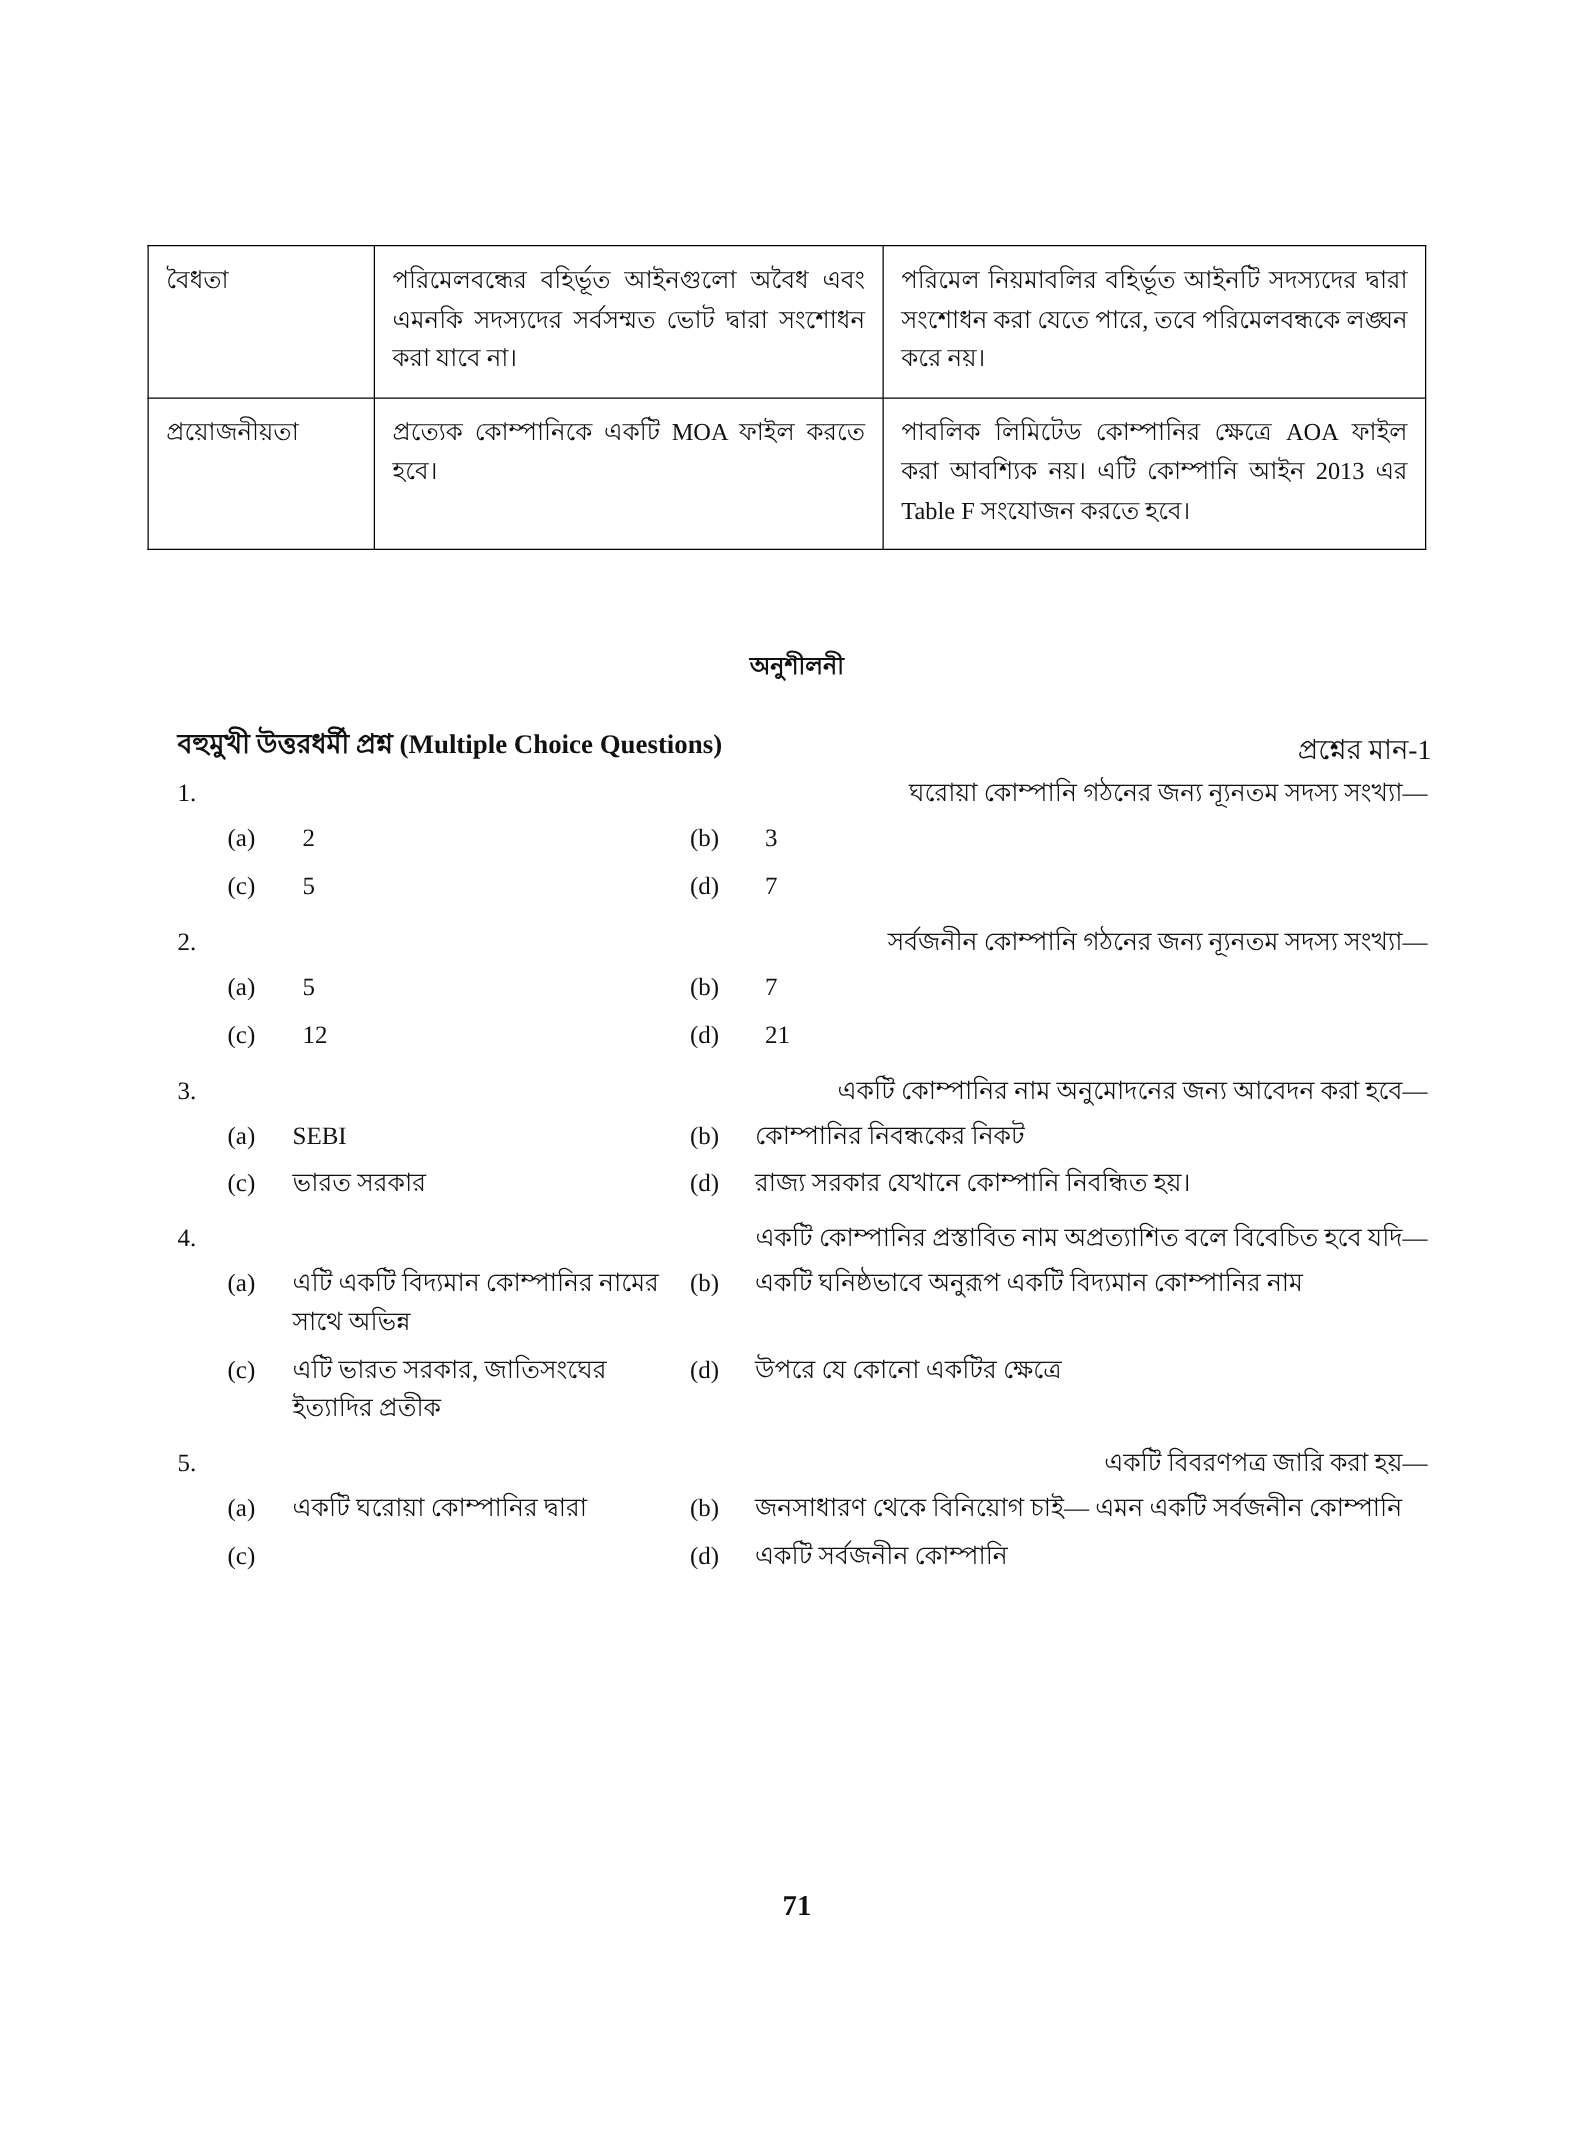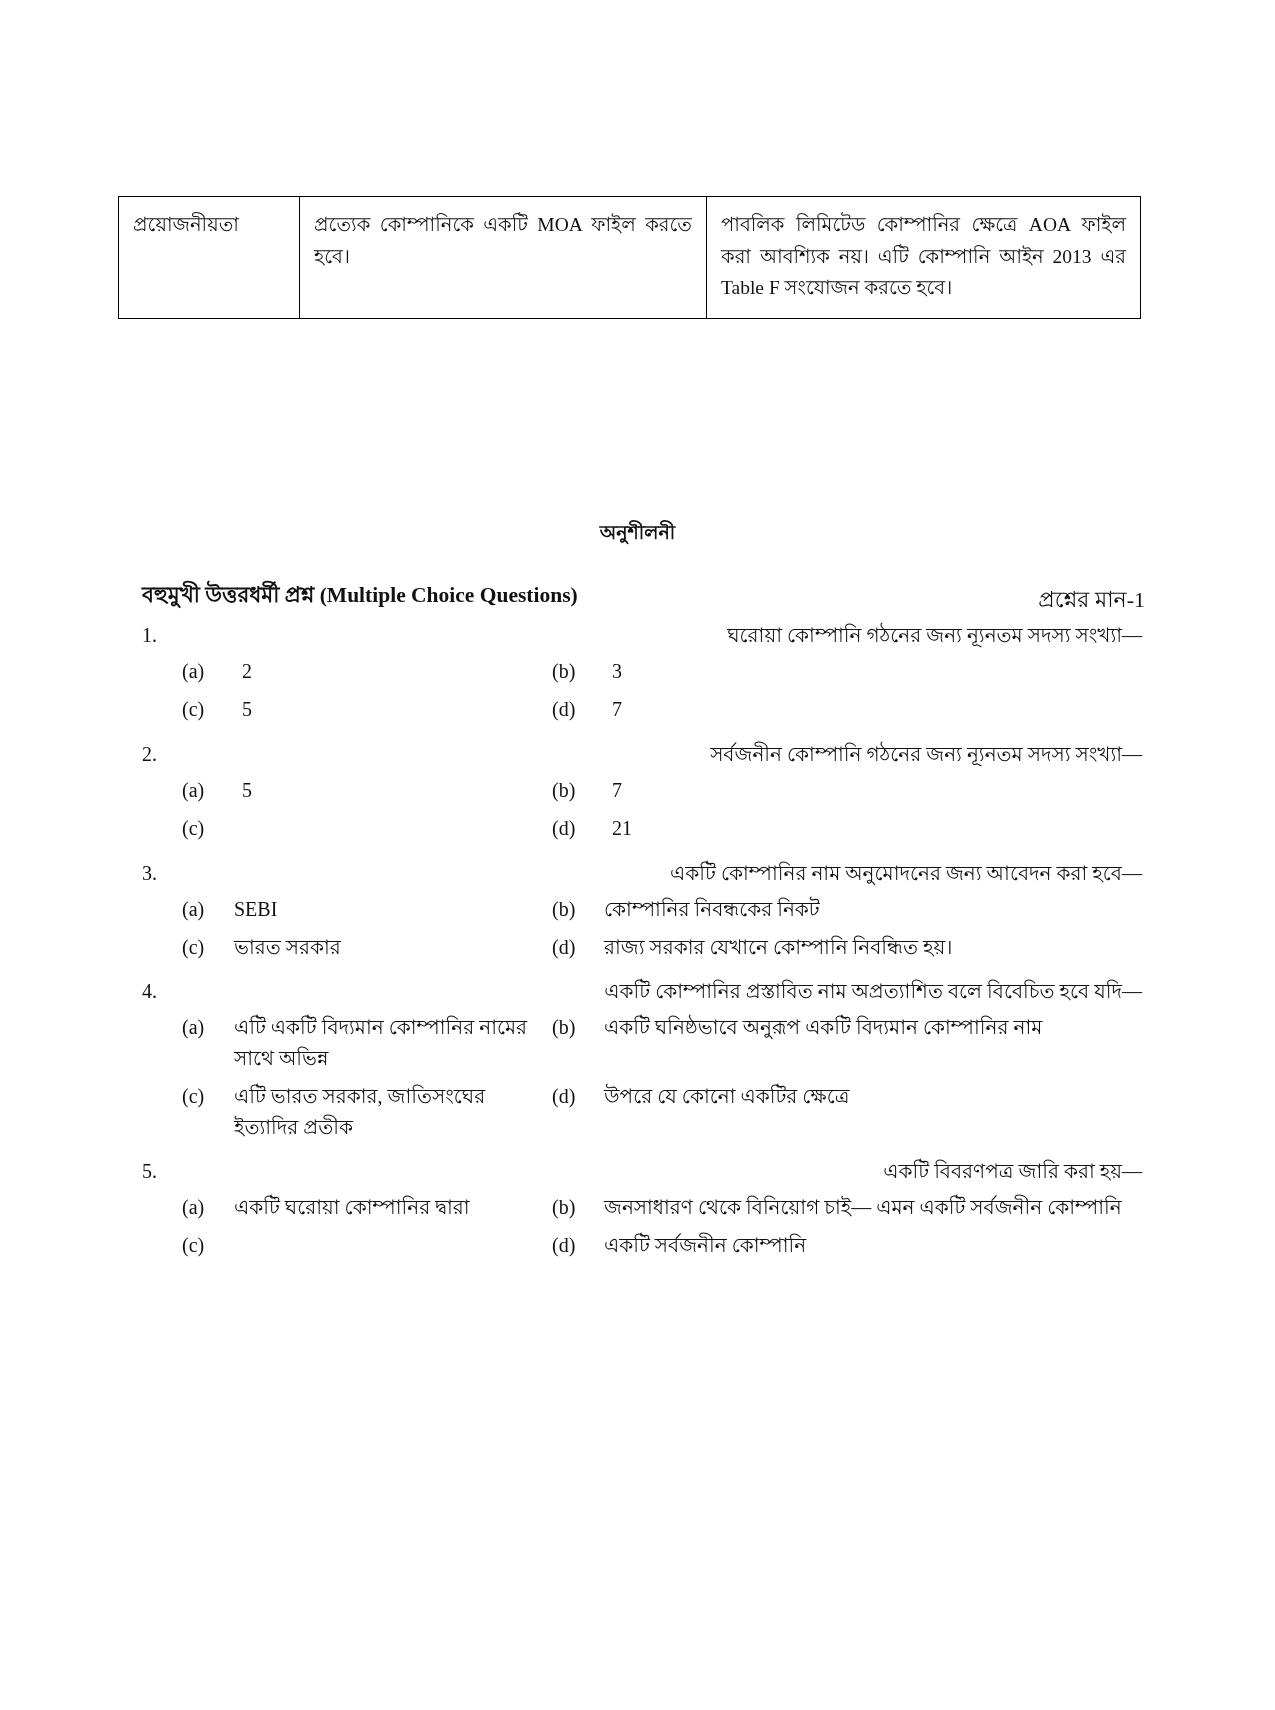--- a/index.html
+++ b/index.html
@@ -138,20 +138,25 @@
 </style>
 </head>
 <body>
 
 <div class="page">
 
   <div class="table-wrap">
     <table class="cmp">
       <tbody>
         <tr>
+          <td class="c1">বৈধতা</td>
+          <td class="c2 just">পরিমেলবন্ধের বহির্ভূত আইনগুলো অবৈধ এবং এমনকি সদস্যদের সর্বসম্মত ভোট দ্বারা সংশোধন করা যাবে না।</td>
+          <td class="c3 just">পরিমেল নিয়মাবলির বহির্ভূত আইনটি সদস্যদের দ্বারা সংশোধন করা যেতে পারে, তবে পরিমেলবন্ধকে লঙ্ঘন করে নয়।</td>
+        </tr>
+        <tr>
           <td class="c1">প্রয়োজনীয়তা</td>
           <td class="c2 just">প্রত্যেক কোম্পানিকে একটি MOA ফাইল করতে হবে।</td>
           <td class="c3 just">পাবলিক লিমিটেড কোম্পানির ক্ষেত্রে AOA ফাইল করা আবশ্যিক নয়। এটি কোম্পানি আইন 2013 এর Table F সংযোজন করতে হবে।</td>
         </tr>
       </tbody>
     </table>
   </div>
 
   <div class="exercise-title">অনুশীলনী</div>
 
@@ -201,20 +206,21 @@
             <span class="opt-val num">5</span>
           </div>
           <div class="opt right">
             <span class="opt-key">(b)</span>
             <span class="opt-val num">7</span>
           </div>
         </div>
         <div class="opt-row">
           <div class="opt left">
             <span class="opt-key">(c)</span>
+            <span class="opt-val num">12</span>
           </div>
           <div class="opt right">
             <span class="opt-key">(d)</span>
             <span class="opt-val num">21</span>
           </div>
         </div>
       </div>
     </div>
 
     <div class="q">
@@ -298,14 +304,15 @@
           <div class="opt right">
             <span class="opt-key">(d)</span>
             <span class="opt-val">একটি সর্বজনীন কোম্পানি</span>
           </div>
         </div>
       </div>
     </div>
 
   </div>
 
+  <div class="page-no">71</div>
 
 </div>
 
 </body></html>

